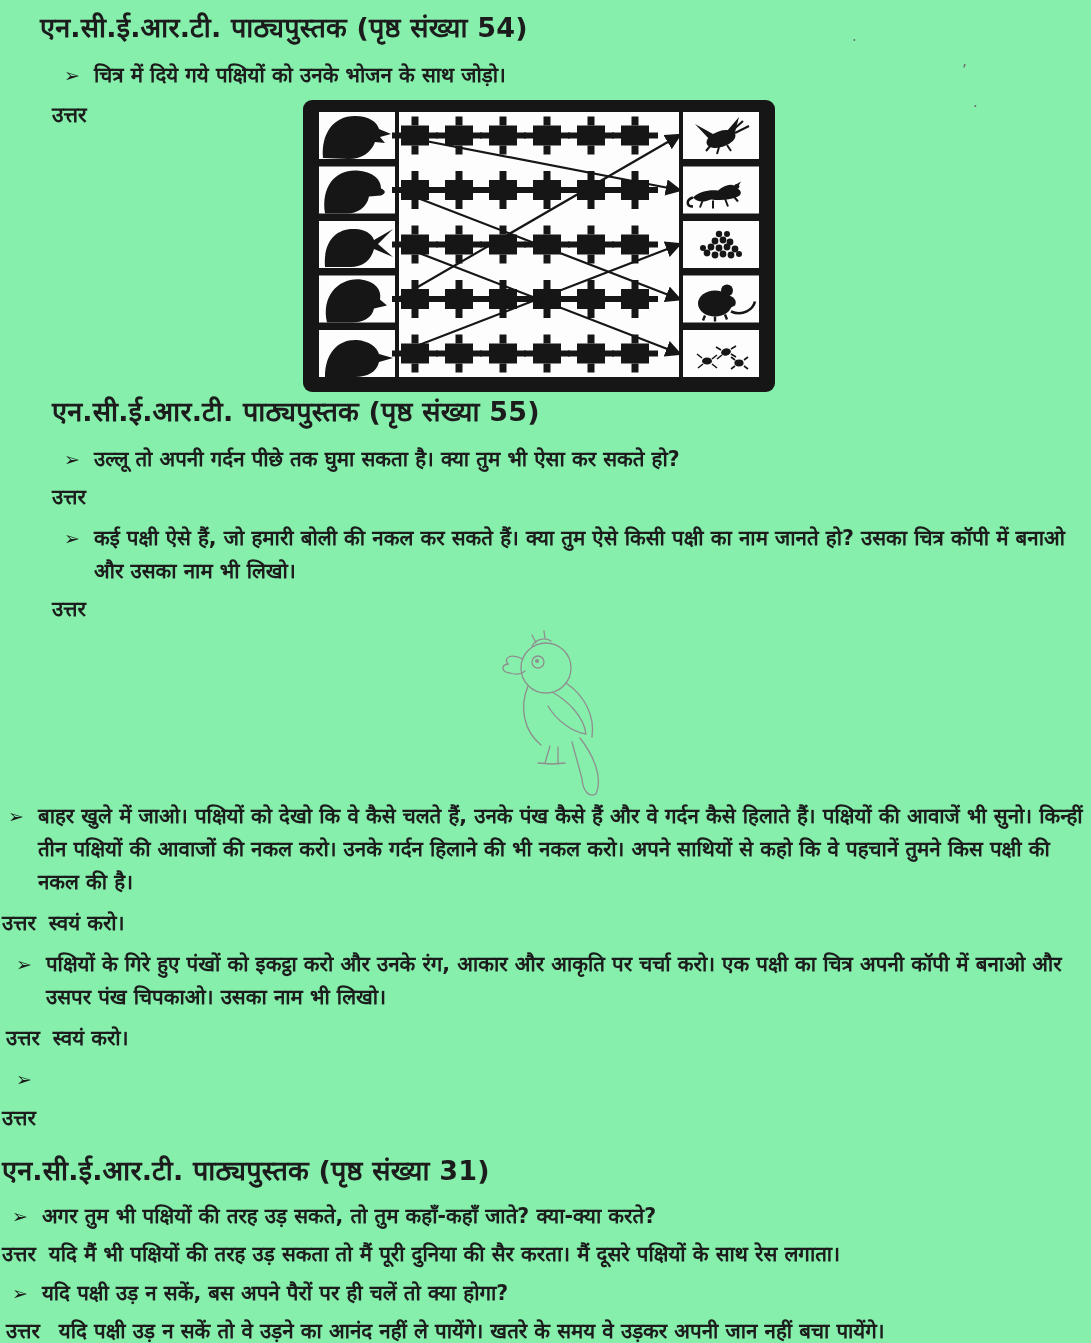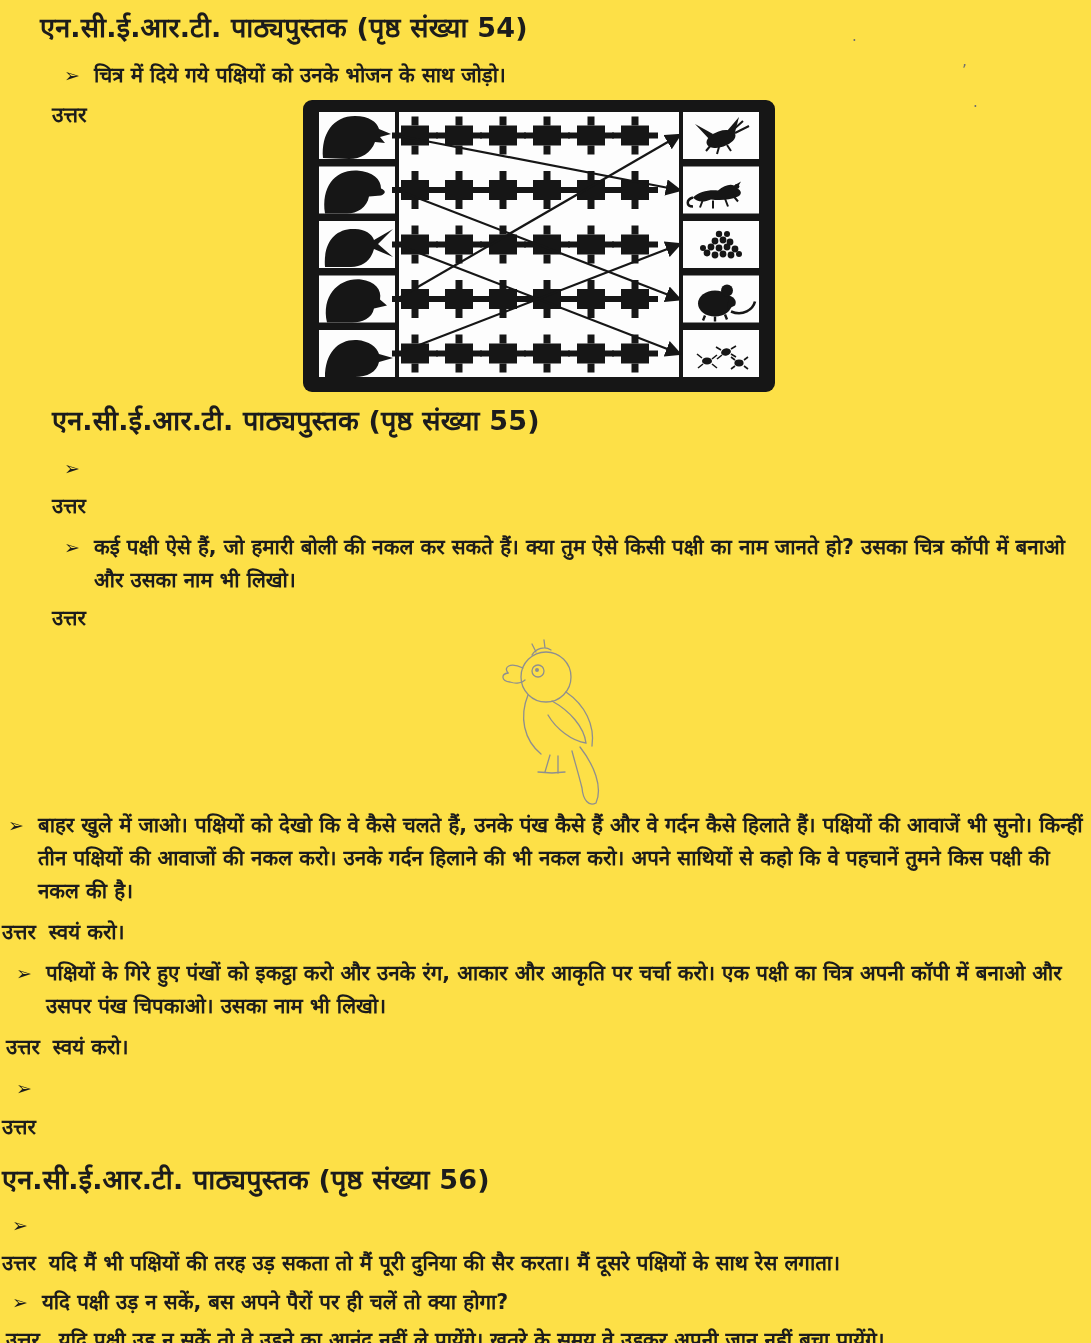--- a/index.html
+++ b/index.html
@@ -1,26 +1,26 @@
 <!DOCTYPE html>
 <html lang="hi"><head>
 <meta charset="utf-8">
 <style>
   html,body{margin:0;padding:0;background:#ffffff;}
   .page{
     position:relative;
     width:1091px;height:1343px;
-    background:#fde047;
+    background:#86efac;
     color:#1c1c1c;
     font-family:"DejaVu Sans","Liberation Sans",sans-serif;
     overflow:hidden;
   }
   .heading{font-size:27px;font-weight:700;letter-spacing:.2px;}
   .h54{margin:8px 0 0 40px;}
-  .h55{margin:9px 0 0 52px;}
+  .h55{margin:0 0 0 52px;}
   .h56{margin:16px 0 0 2px;}
   .qrow{display:flex;gap:14px;font-size:20.5px;font-weight:600;line-height:33px;}
   .qrow .marker{flex:0 0 auto;font-size:19px;line-height:33px;}
   .arow{display:flex;gap:13px;font-size:20.5px;font-weight:600;line-height:33px;}
   .arow .anslabel{flex:0 0 auto;font-weight:700;}
   
   .q54-1{margin:14px 60px 0 64px;}
   .figrow{display:flex;margin-top:8px;}
   .figrow .anslabel{margin-left:52px;font-size:21px;font-weight:700;line-height:30px;}
   .figwrap{margin-left:216px;width:472px;height:292px;}
@@ -334,20 +334,21 @@
             <line x1="94" y1="253.5" x2="376" y2="144.5" marker-end="url(#arr)"></line>
           </g>
       </svg>
     </div>
   </div>
 
   <div class="heading h55">एन.सी.ई.आर.टी. पाठ्यपुस्तक (पृष्ठ संख्या 55)</div>
 
   <div class="qrow q55-1">
     <span class="marker">➢</span>
+    <span>उल्लू तो अपनी गर्दन पीछे तक घुमा सकता है। क्या तुम भी ऐसा कर सकते हो?</span>
   </div>
   <div class="arow a55-1">
     <span class="anslabel">उत्तर</span>
   </div>
 
   <div class="qrow q55-2">
     <span class="marker">➢</span>
     <span>कई पक्षी ऐसे हैं, जो हमारी बोली की नकल कर सकते हैं। क्या तुम ऐसे किसी पक्षी का नाम जानते हो? उसका चित्र कॉपी में बनाओ और उसका नाम भी लिखो।</span>
   </div>
   <div class="arow a55-2">
@@ -391,24 +392,25 @@
     <span>स्वयं करो।</span>
   </div>
 
   <div class="qrow q55-5">
     <span class="marker">➢</span>
   </div>
   <div class="arow a55-5">
     <span class="anslabel">उत्तर</span>
   </div>
 
-  <div class="heading h56">एन.सी.ई.आर.टी. पाठ्यपुस्तक (पृष्ठ संख्या 56)</div>
+  <div class="heading h56">एन.सी.ई.आर.टी. पाठ्यपुस्तक (पृष्ठ संख्या 31)</div>
 
   <div class="qrow q56-1">
     <span class="marker">➢</span>
+    <span>अगर तुम भी पक्षियों की तरह उड़ सकते, तो तुम कहाँ-कहाँ जाते? क्या-क्या करते?</span>
   </div>
   <div class="arow a56-1">
     <span class="anslabel">उत्तर</span>
     <span>यदि मैं भी पक्षियों की तरह उड़ सकता तो मैं पूरी दुनिया की सैर करता। मैं दूसरे पक्षियों के साथ रेस लगाता।</span>
   </div>
 
   <div class="qrow q56-2">
     <span class="marker">➢</span>
     <span>यदि पक्षी उड़ न सकें, बस अपने पैरों पर ही चलें तो क्या होगा?</span>
   </div>

